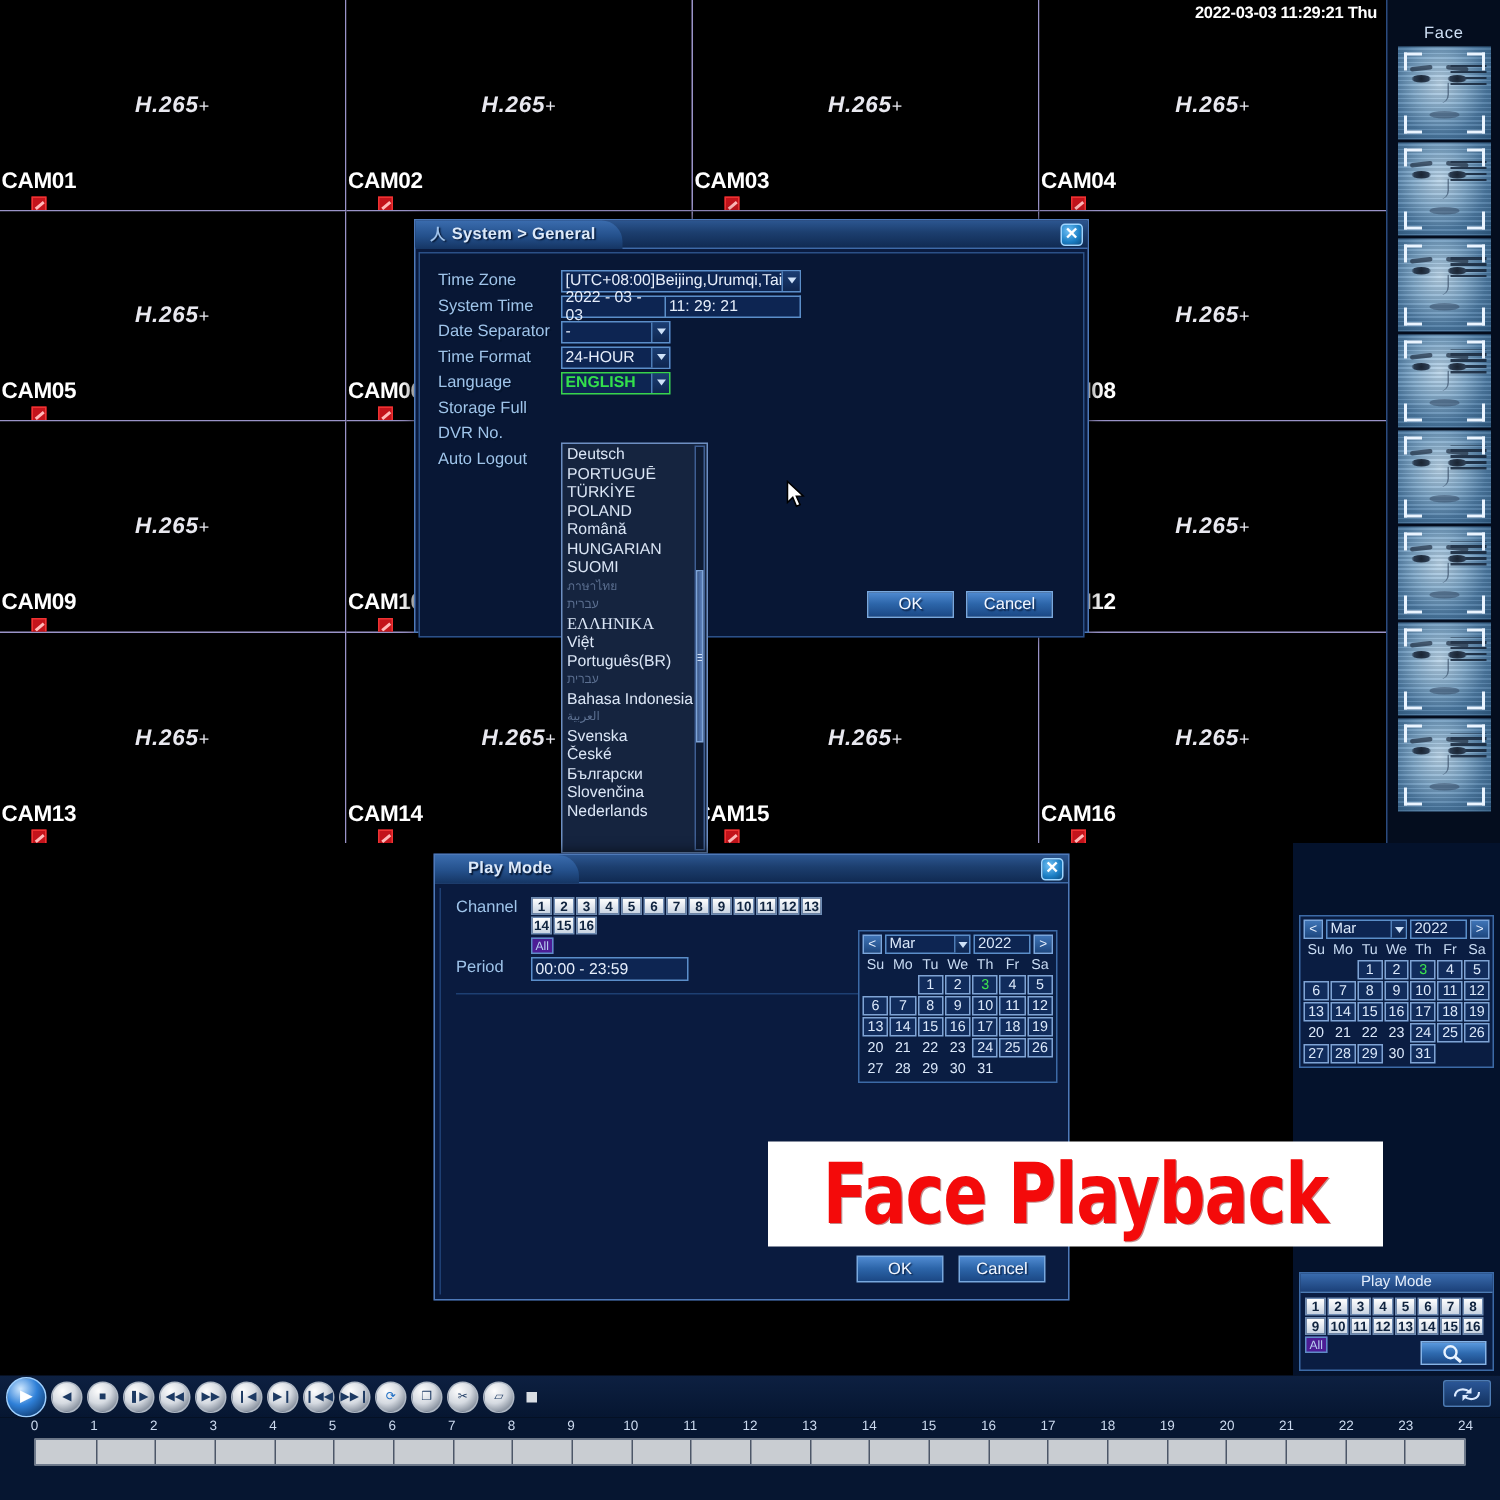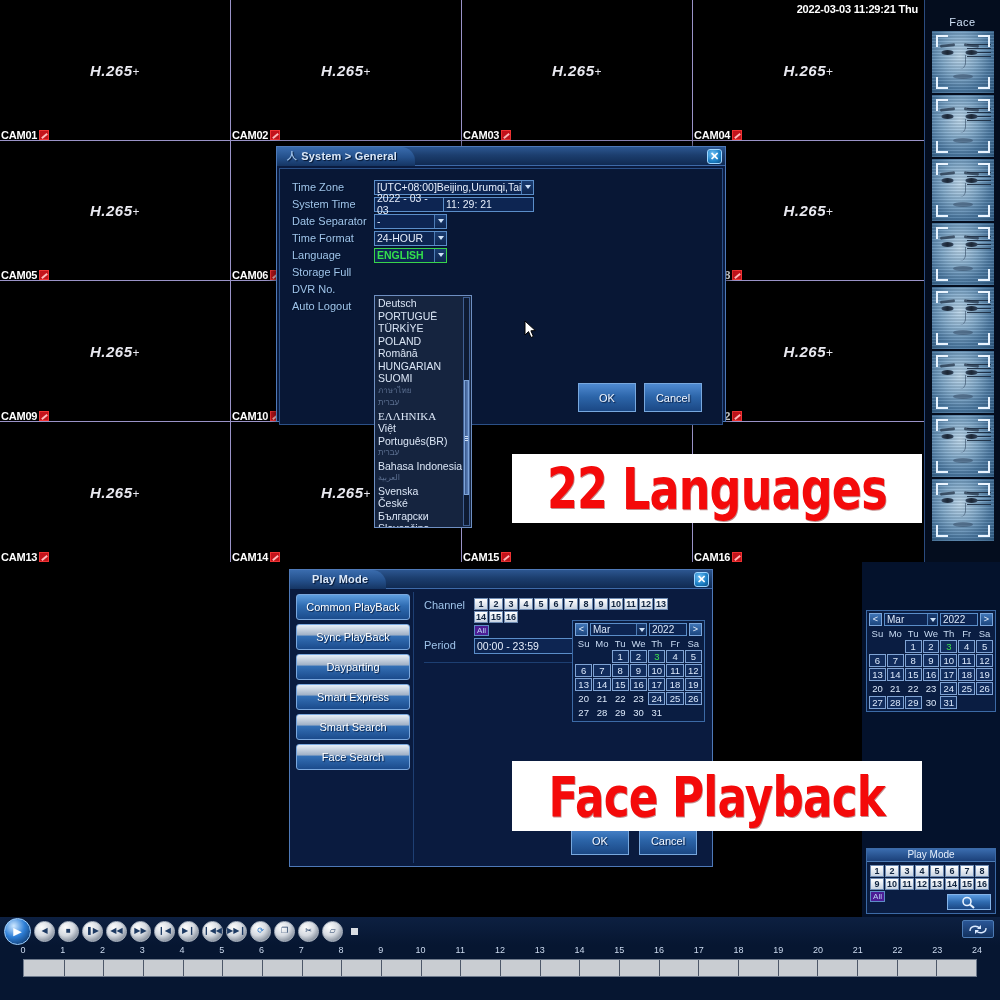--- a/index.html
+++ b/index.html
@@ -41,24 +41,25 @@
     font-weight: bold;
     font-size: 15px;
     letter-spacing: 0.5px;
     text-shadow: 0 1px 2px #000;
   }
   .codec .plus { font-size: 12px; font-style: normal; font-weight: normal; }
   .cam-label {
     position: absolute; left: 1px; bottom: -1px;
     display: flex; align-items: center; gap: 2px;
     color: #ffffff;
-    font-size: 11px;
+    font-size: 15px;
     font-weight: bold;
     text-shadow: 0 0 2px #000, 1px 1px 0 #000;
     letter-spacing: -0.2px;
+    flex-direction: column;
   }
   .rec-icon {
     width: 10px; height: 10px;
     background: #c3131b;
     border: 1px solid #e33;
     position: relative;
     display: inline-block;
   }
   .rec-icon::after {
     content: "";
@@ -208,21 +209,21 @@
     background: linear-gradient(180deg, #9aa2ae 0%, #6a737f 50%, #464d57 100%);
     border: 1px solid #818a96;
     color: #7e858f; font-size: 10px;
     display: flex; align-items: center; justify-content: center;
   }
   .lang-green { color: #33e04c; font-weight: bold; font-size: 10.5px; }
 
   #lang-dropdown {
     position: absolute;
     left: 94px; top: 126px;
-    width: 98px; height: 233px;
+    width: 98px; height: 274px;
     background: #15243f;
     border: 1px solid #6e8fc2;
     overflow: hidden;
     z-index: 4;
   }
   .lang-list { padding: 1px 0 0 3px; }
   .lang-item {
     font-size: 10.5px; color: #dbe6f6; line-height: 12.5px;
     white-space: nowrap; overflow: hidden;
     cursor: pointer;
@@ -237,21 +238,21 @@
     position: absolute; left: 0; right: 0; top: 82px; height: 115px;
     background: linear-gradient(90deg, #39578a, #5e83bd);
     border: 1px solid #7ea4d8;
   }
   .lang-scroll .grip {
     position: absolute; left: 1px; right: 1px; top: 138px; height: 5px;
     background: repeating-linear-gradient(0deg, #cfe0f7 0 1px, transparent 1px 2px);
   }
 
   .dvr-btn {
-    width: 58px; height: 29px;
+    width: 58px; height: 18px;
     background: linear-gradient(180deg, #4f8ad1 0%, #2c65a9 48%, #1b4885 100%);
     border: 1px solid #78a8de;
     color: #f2f7ff; font-size: 11px;
     display: flex; align-items: center; justify-content: center;
     text-shadow: 1px 1px 1px #0a2045;
     cursor: pointer;
   }
   #sys-btnrow { position: absolute; right: 20px; bottom: 12px; display: flex; gap: 8px; }
 
   
@@ -770,23 +771,20 @@
       </div>
     </div>
   </div>
 
   <div class="cursor" style="left:524px; top:320px;">
     <svg width="13" height="19" viewBox="0 0 13 19">
       <path d="M1,1 L1,15 L4.5,11.6 L7,17.5 L9.4,16.4 L6.9,10.8 L11.4,10.6 Z" fill="#ffffff" stroke="#000000" stroke-width="1"></path>
     </svg>
   </div>
 
-  <div class="banner" id="banner-lang">
-    <span>22 Languages</span>
-  </div>
 </div>
 
 <div id="playback">
 
   <div id="pb-canvas"></div>
   <div id="pb-right-inner">
     <div class="cal" id="right-cal" style="position:absolute; left:4px; top:48px; width:130px;">
         <div class="cal-head">
           <div class="cal-nav">&lt;</div>
           <div class="cal-month">Mar<span class="arrow-box"></span></div>
@@ -870,28 +868,20 @@
   </div>
 
   <div class="dvr-win" id="playmode-dialog" style="top:7px;">
     <div class="dvr-titlebar">
       <div class="tb-left" style="padding-left:22px">
         <span>Play Mode</span>
       </div>
       <div class="close-btn">✕</div>
     </div>
     <div class="dvr-body">
-      <div id="pm-sidebar">
-          <div class="pm-tab">Common PlayBack</div>
-          <div class="pm-tab alt">Sync PlayBack</div>
-          <div class="pm-tab alt">Dayparting</div>
-          <div class="pm-tab alt">Smart Express</div>
-          <div class="pm-tab alt">Smart Search</div>
-          <div class="pm-tab alt">Face Search</div>
-        </div>
       <div id="pm-main">
 
         <div class="pm-row">
           <div class="pm-lbl">Channel</div>
           <div>
             <div class="pm-chan" id="pm-chans">
                 <div class="chan-btn">1</div>
                 <div class="chan-btn">2</div>
                 <div class="chan-btn">3</div>
                 <div class="chan-btn">4</div>

